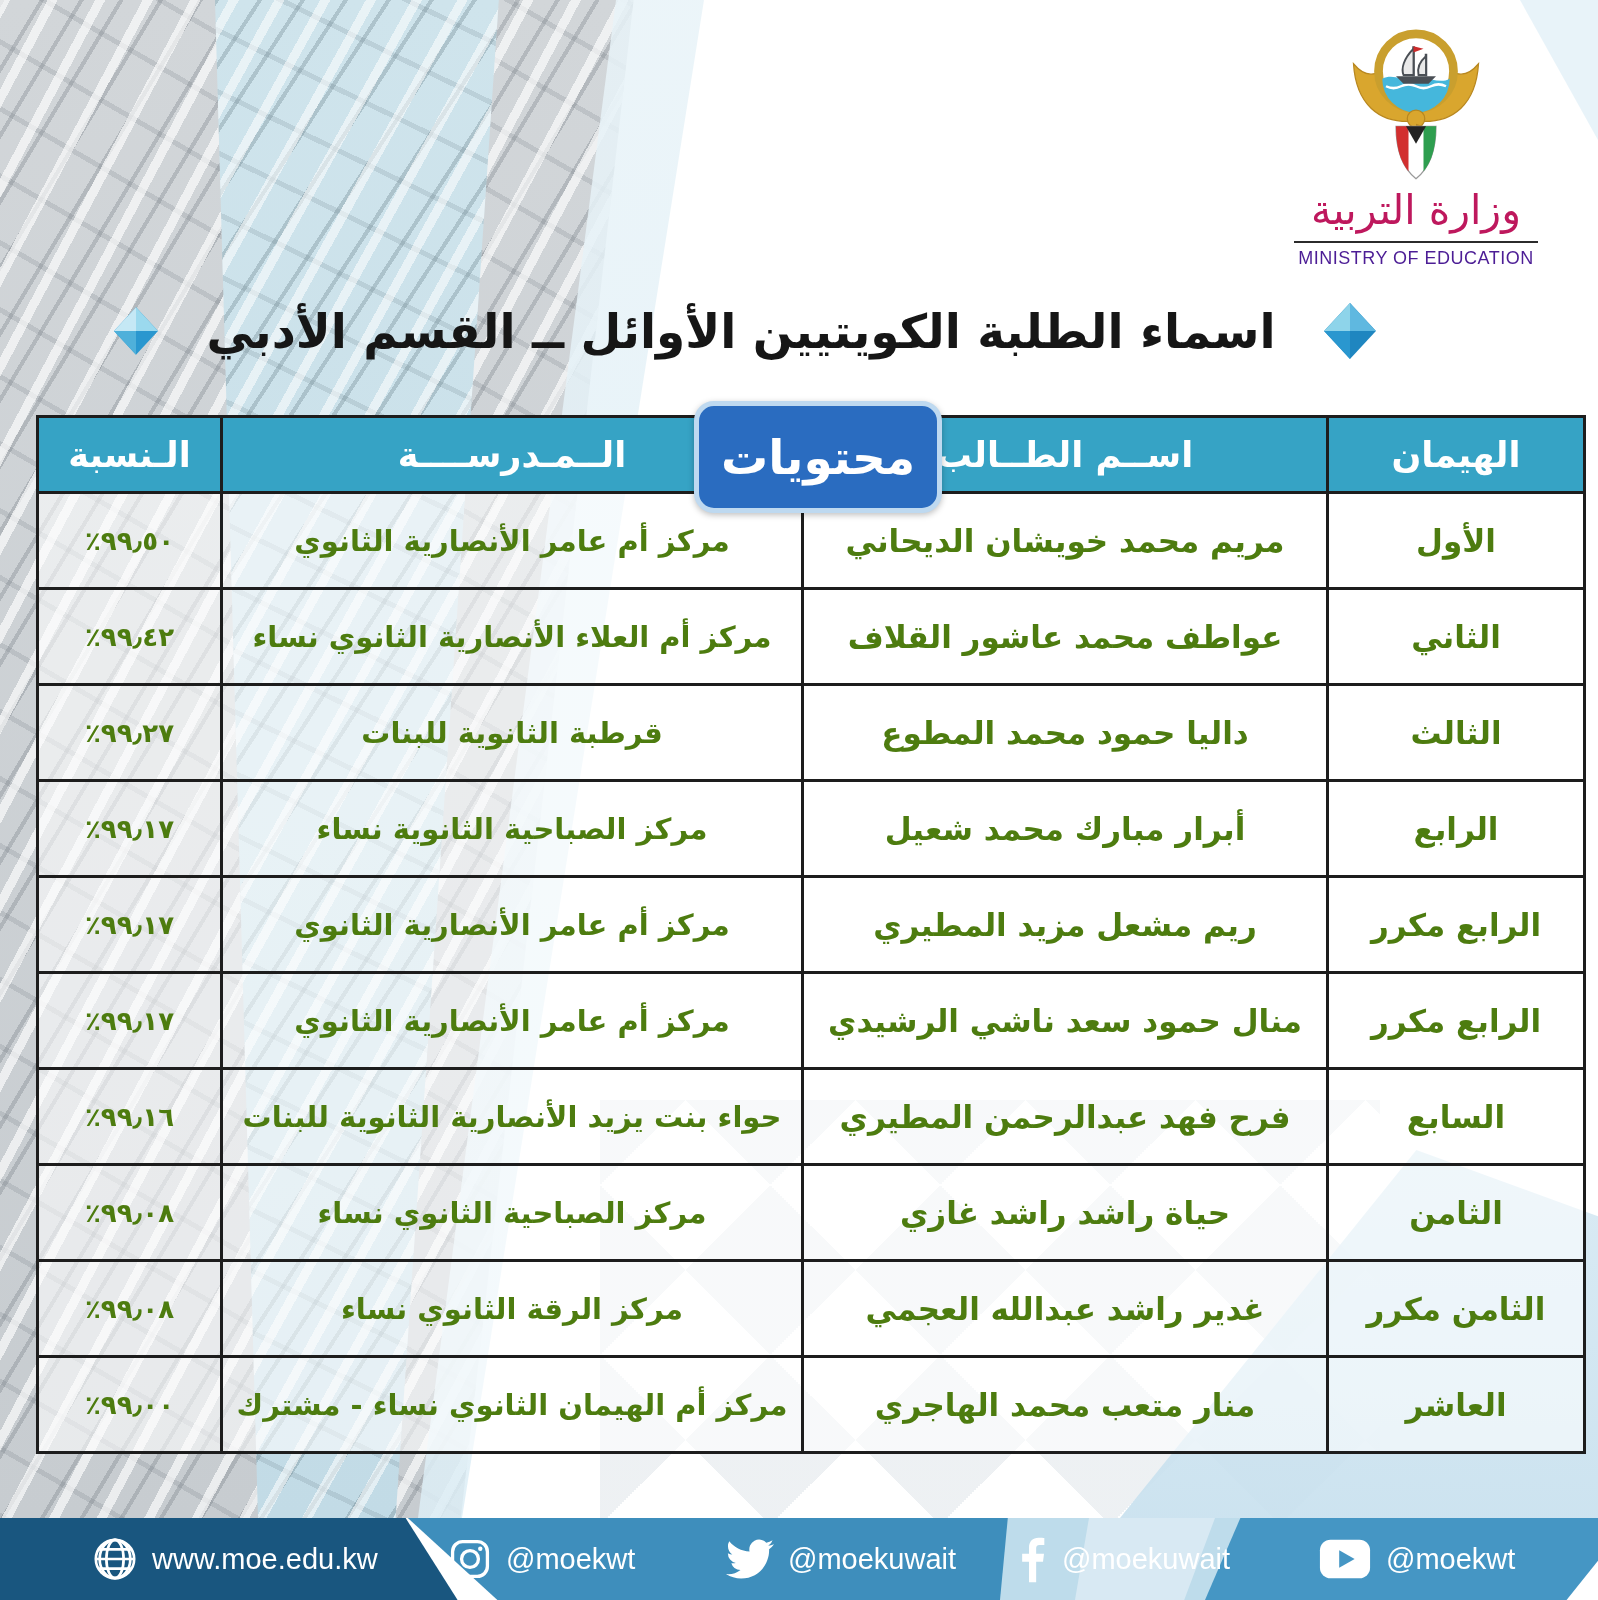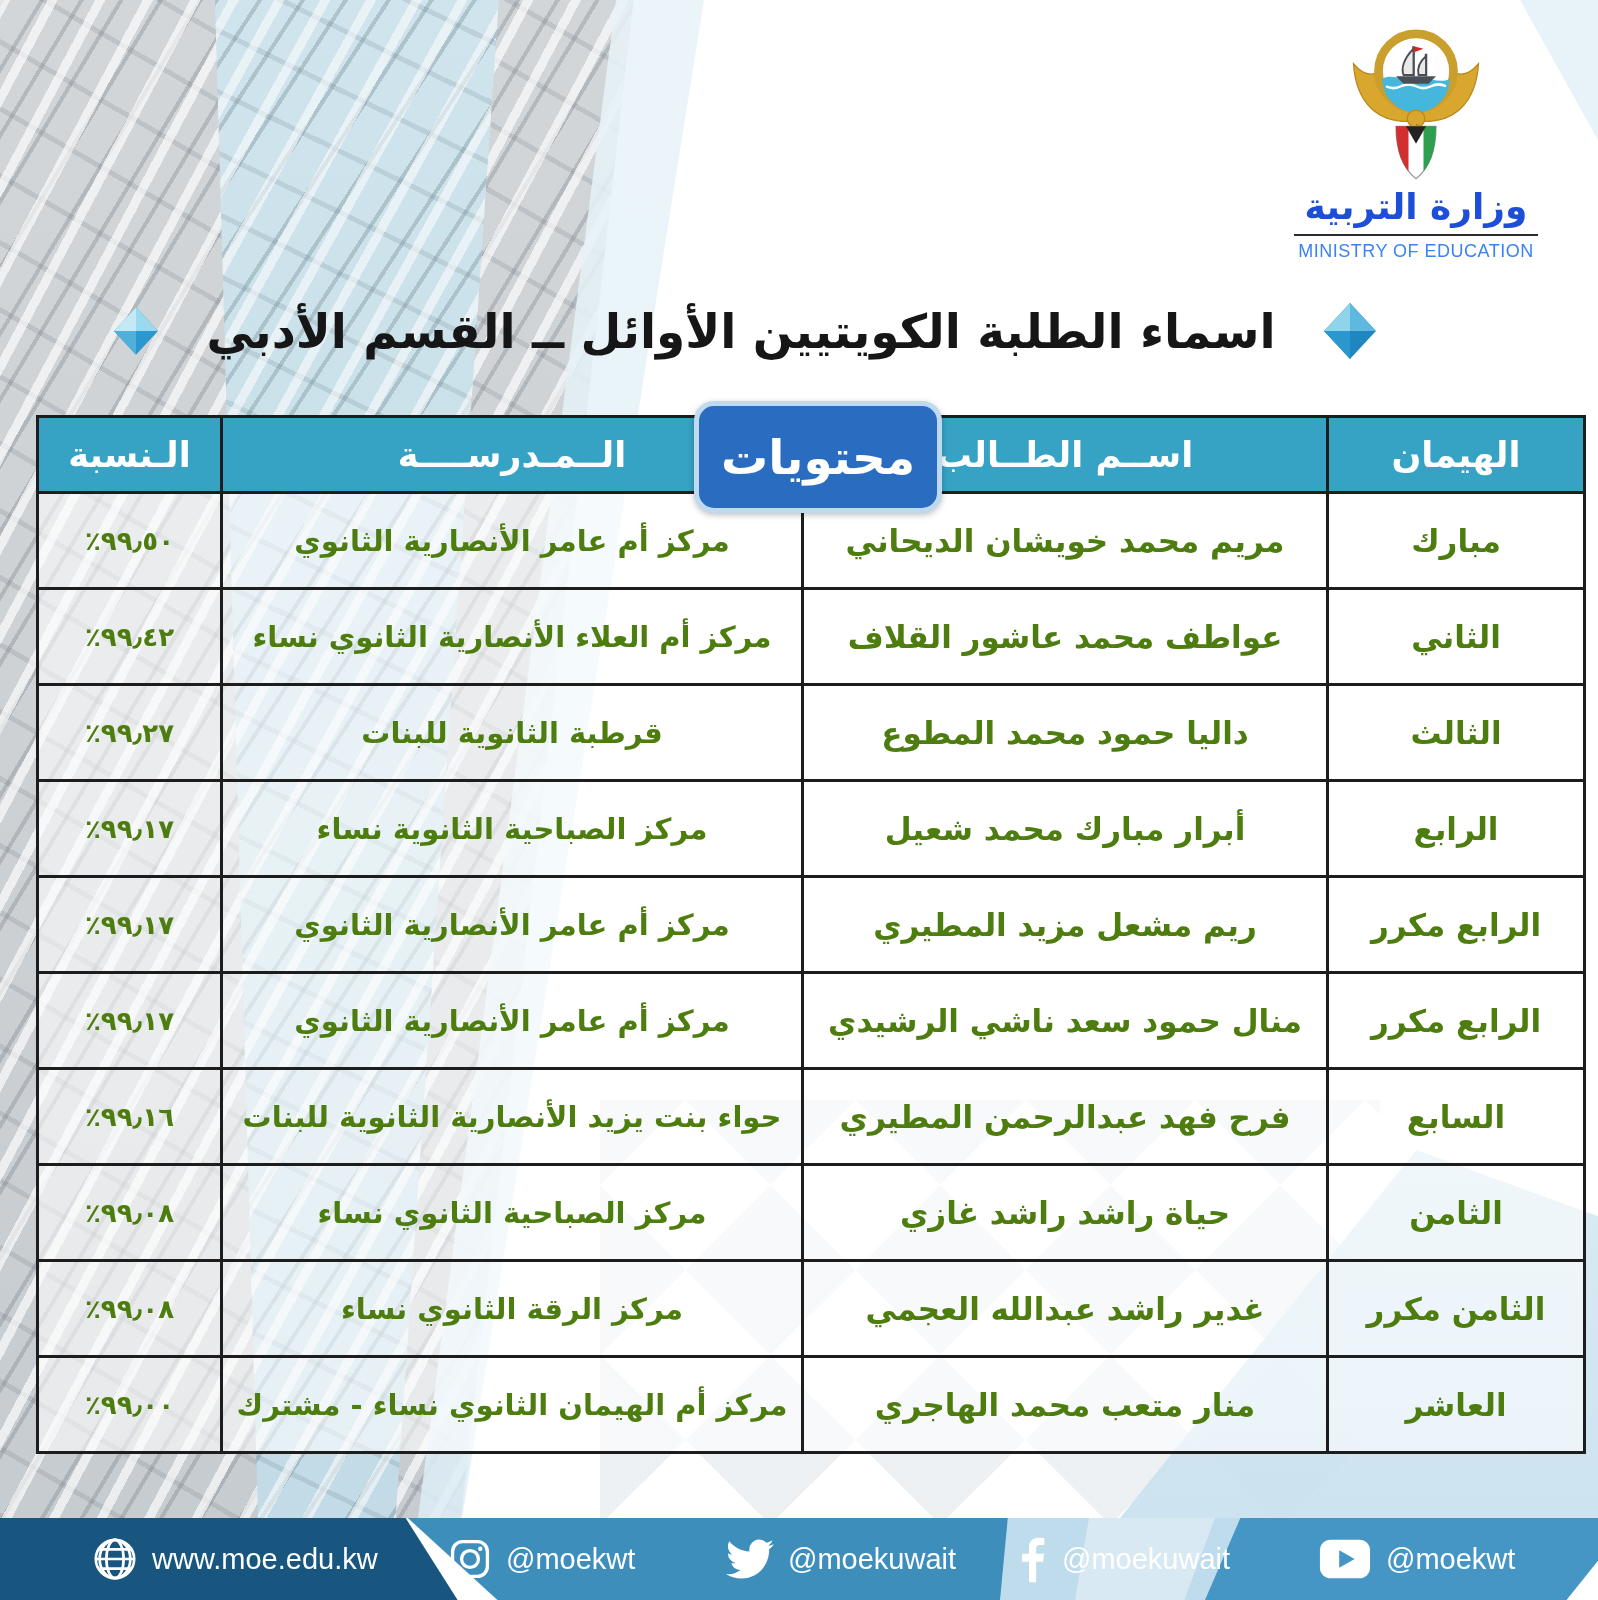--- a/index.html
+++ b/index.html
@@ -51,23 +51,23 @@
   }
   .bg-topright{
     left:1520px;top:0;width:78px;height:140px;
     background:#e2f0f7;clip-path:polygon(100% 0,0 0,100% 100%);
     opacity:.8;
   }
 
   
   .brand{position:absolute;top:26px;right:52px;width:260px;text-align:center;z-index:5;}
   .brand .emblem{display:block;margin:0 auto;}
-  .brand .ar{font-size:36px;font-weight:bold;color:#1d4ed8;margin-top:2px;letter-spacing:1px;}
+  .brand .ar{font-size:41px;font-weight:normal;color:#be185d;margin-top:2px;letter-spacing:1px;}
   .brand .rule{height:0;border-top:2px solid #2b2b2b;margin:7px 8px 5px 8px;}
-  .brand .en{font-family:"Liberation Sans",sans-serif;font-size:18px;color:#3b82f6;letter-spacing:.5px;}
+  .brand .en{font-family:"Liberation Sans",sans-serif;font-size:18px;color:#4c1d95;letter-spacing:.5px;}
 
   
   .title-row{
     position:absolute;top:286px;left:80px;width:1330px;height:90px;z-index:5;
     display:flex;flex-direction:row;align-items:center;justify-content:center;gap:48px;
     direction:rtl;
   }
   .page-title{font-size:47px;font-weight:bold;color:#161616;white-space:nowrap;}
 
   
@@ -181,21 +181,21 @@
     <thead>
       <tr>
         <th class="col-rank">الهيمان</th>
         <th class="col-student">اســم الطــالب</th>
         <th class="col-school">الــمـدرســــة</th>
         <th class="col-pct">الـنسبة</th>
       </tr>
     </thead>
     <tbody>
       <tr>
-        <td class="rank-cell">مبارك</td>
+        <td class="rank-cell">الأول</td>
         <td class="student-cell">مريم محمد خويشان الديحاني</td>
         <td class="school-cell">مركز أم عامر الأنصارية الثانوي</td>
         <td class="pct-cell"><span dir="ltr">٪٩٩٫٥٠</span></td>
       </tr>
       <tr>
         <td class="rank-cell">الثاني</td>
         <td class="student-cell">عواطف محمد عاشور القلاف</td>
         <td class="school-cell">مركز أم العلاء الأنصارية الثانوي نساء</td>
         <td class="pct-cell"><span dir="ltr">٪٩٩٫٤٢</span></td>
       </tr>

